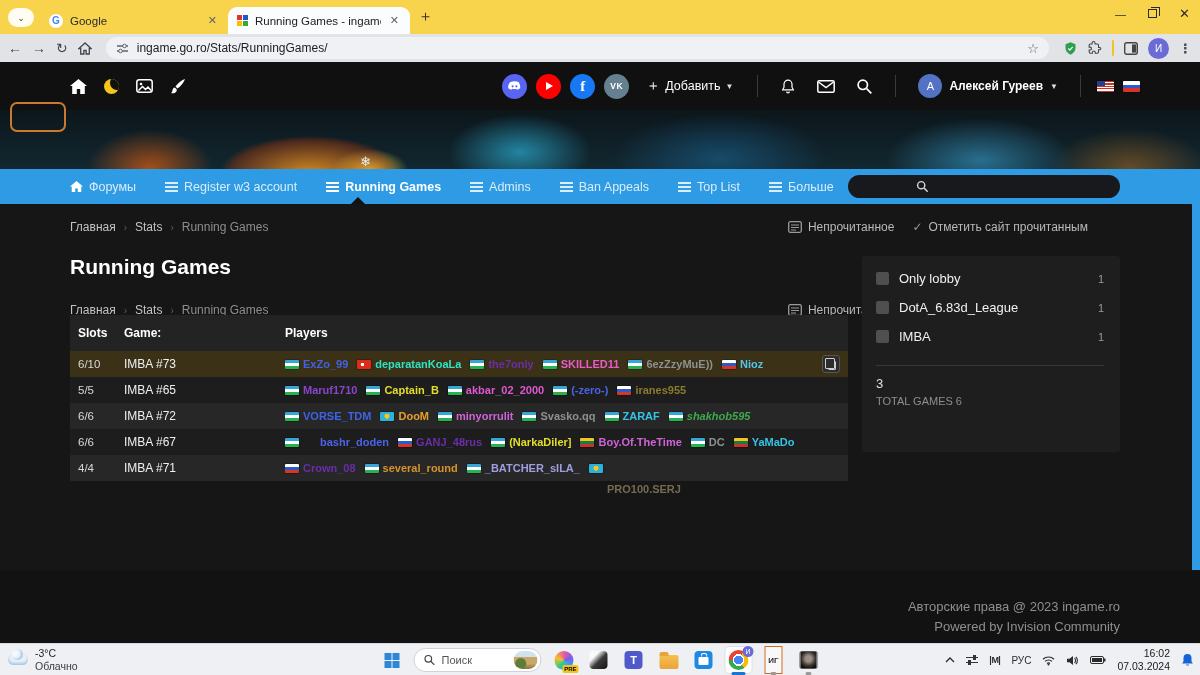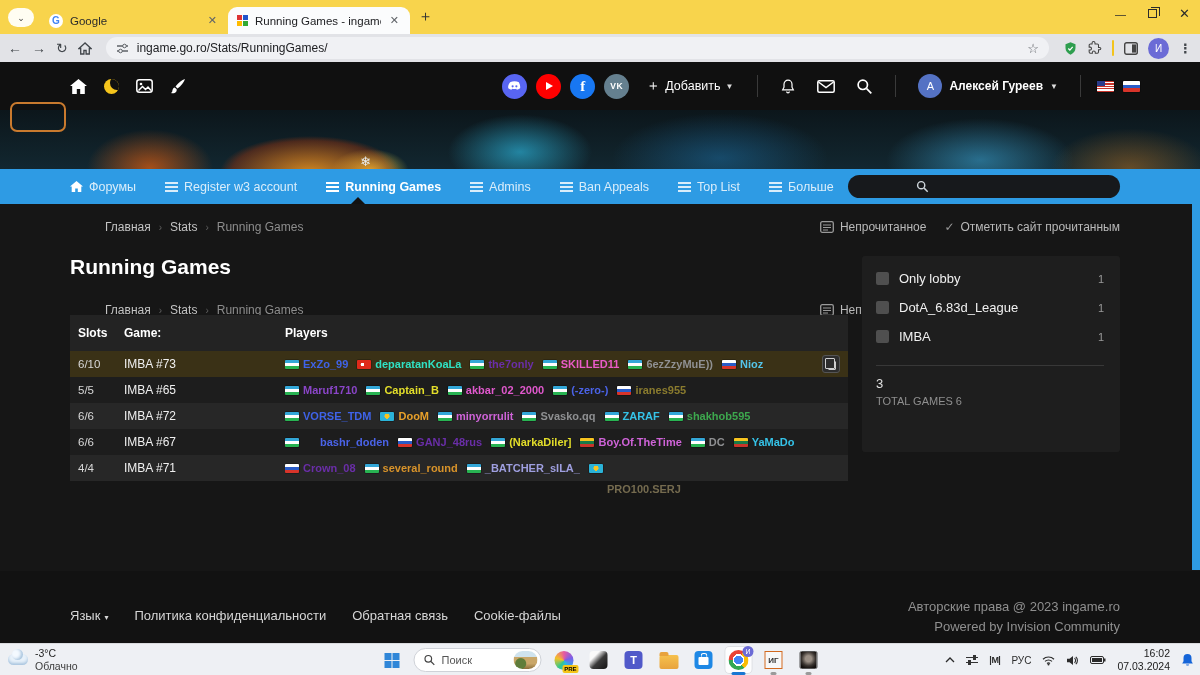--- a/index.html
+++ b/index.html
@@ -89,21 +89,21 @@
   .nav-item.tight{margin-right:0;}
   .burger{width:13px;height:10px;background:linear-gradient(currentColor 0 2px,transparent 2px 4px,currentColor 4px 6px,transparent 6px 8px,currentColor 8px 10px);}
   .nav-home{display:flex;}
   .nav-notch{position:absolute;left:351px;bottom:0;width:0;height:0;
     border-left:7px solid transparent;border-right:7px solid transparent;border-bottom:7px solid #121212;}
   .nav-search{position:absolute;right:80px;top:6px;width:272px;height:23px;border-radius:12px;background:#17191c;}
   .nav-search svg{position:absolute;left:68px;top:5px;}
 
   
   .content{height:367px;flex:none;position:relative;}
-  .crumb-row{display:flex;align-items:center;padding:16px 80px 0 70px;font-size:12px;margin-left:35px;}
+  .crumb-row{display:flex;align-items:center;padding:16px 112px 0 70px;font-size:12px;}
   .crumb-row.bottom{padding-top:24px;}
   .crumbs{display:flex;align-items:center;gap:8px;}
   .crumbs a{color:#c3c3c3;text-decoration:none;}
   .crumbs .cur{color:#8d8d8d;}
   .sep{color:#5f5f5f;font-size:10px;}
   .crumb-right{margin-left:auto;display:flex;align-items:flex-start;gap:18px;color:#b9b9b9;font-size:12px;}
   .cr-item{display:flex;align-items:center;gap:6px;white-space:nowrap;}
   .checkmark{color:#9a9a9a;font-size:12px;}
   .page-title{color:#fff;font-size:21px;font-weight:bold;margin:21px 0 0 70px;}
 
@@ -176,21 +176,21 @@
   .folder{width:19px;height:14px;background:linear-gradient(180deg,#f6c14d,#e8a33d);border-radius:2px;position:relative;margin-top:3px;}
   .folder::before{content:'';position:absolute;top:-3px;left:0;width:9px;height:4px;background:#e8a33d;border-radius:2px 2px 0 0;}
   .store{width:18px;height:18px;border-radius:4px;background:#1e88e5;position:relative;}
   .store::before{content:'';position:absolute;left:4px;top:6px;width:10px;height:8px;background:#fff;border-radius:1px;}
   .store::after{content:'';position:absolute;left:6px;top:2px;width:5px;height:4px;border:1.5px solid #fff;border-bottom:none;border-radius:3px 3px 0 0;}
   .chrome{width:20px;height:20px;border-radius:50%;background:
     radial-gradient(circle at 50% 50%,#4285f4 0 4.5px,#fff 4.5px 6px,transparent 6px),
     conic-gradient(from -90deg,#ea4335 0 120deg,#fbbc05 120deg 235deg,#34a853 235deg 360deg);position:relative;}
   .chrome-badge{position:absolute;right:-5px;top:-4px;width:11px;height:11px;border-radius:50%;background:#6b6bd6;
     color:#fff;font-size:7px;display:flex;align-items:center;justify-content:center;}
-  .ig-icon{width:18px;height:18px;border:1.5px solid #d2691e;background:#f8f8f8;color:#333;font-size:8px;
+  .ig-icon{width:18px;height:28px;border:1.5px solid #d2691e;background:#f8f8f8;color:#333;font-size:8px;
     font-weight:bold;display:flex;align-items:center;justify-content:center;}
   .game-icon{width:18px;height:18px;border-radius:2px;border:1px solid #555;
     background:radial-gradient(circle at 50% 42%,#9a8f85 0 3px,#3a3430 7px,#14100e 10px);}
   .tb-tray{position:absolute;right:6px;top:0;height:32px;display:flex;align-items:center;gap:11px;}
   .sliders{width:12px;height:10px;background:
     linear-gradient(#333 0 0) 0 2px/12px 1.3px no-repeat,
     linear-gradient(#333 0 0) 0 7px/12px 1.3px no-repeat,
     linear-gradient(#333 0 0) 7px 0/3px 5px no-repeat,
     linear-gradient(#333 0 0) 2px 5px/3px 5px no-repeat;}
   .m-ic{font-size:9px;font-weight:bold;color:#2b2b2b;letter-spacing:-.5px;}
@@ -504,21 +504,21 @@
                 <span class="player">
                   <span class="flag flag-uz"></span>
                   <span class="pname" style="color: rgb(143, 144, 146);">Svasko.qq</span>
                 </span>
                 <span class="player">
                   <span class="flag flag-uz"></span>
                   <span class="pname" style="color: rgb(53, 195, 232);">ZARAF</span>
                 </span>
                 <span class="player">
                   <span class="flag flag-uz"></span>
-                  <span class="pname" style="color: rgb(61, 168, 78);">shakhob595</span>
+                  <span class="pname" style="color: rgb(61, 168, 78); font-style: italic;">shakhob595</span>
                 </span>
               </div>
             </div>
             <div class="trow dark">
               <div class="c-slots">6/6</div>
               <div class="c-game">IMBA #67</div>
               <div class="c-players">
                 <span class="player">
                   <span class="flag flag-uz"></span>
                   <span class="pname" style="color: rgb(74, 99, 232); padding-left: 17px;">bashr_doden</span>
@@ -611,26 +611,20 @@
           </span>
           <span class="cr-item">
             <span class="checkmark">✓</span>
             <span>Отметить сайт прочитанным</span>
           </span>
         </div>
       </div>
     </div>
 
     <div class="site-footer">
-      <div class="footer-links">
-          <a class="f-link">Язык<span class="caret">▾</span></a>
-          <a class="f-link">Политика конфиденциальности</a>
-          <a class="f-link">Обратная связь</a>
-          <a class="f-link">Cookie-файлы</a>
-        </div>
       <div class="footer-right">
         <div>Авторские права @ 2023 ingame.ro</div>
         <div>Powered by Invision Community</div>
       </div>
     </div>
 
     <span class="scroll-strip"></span>
   </div>
 
   <div class="taskbar">

